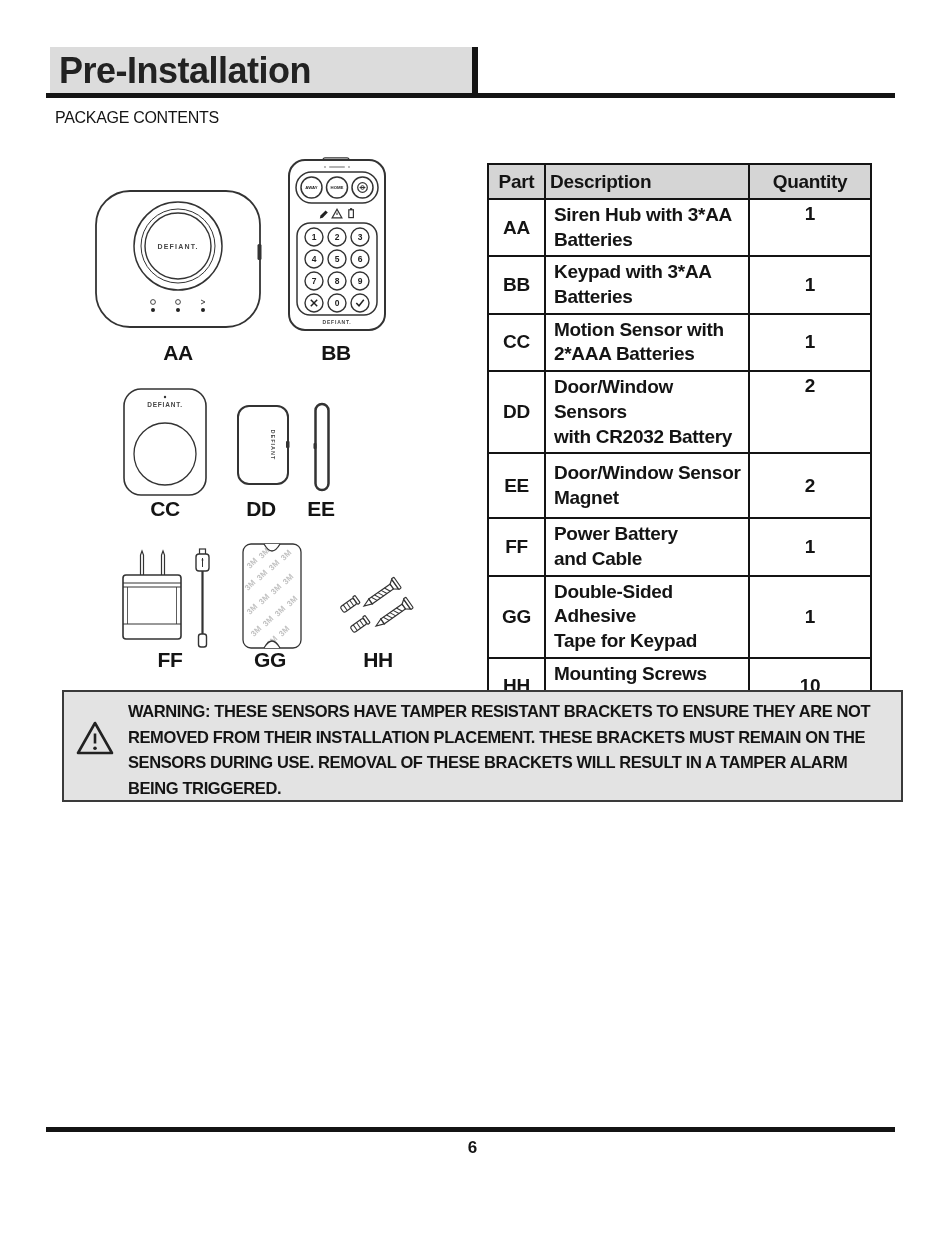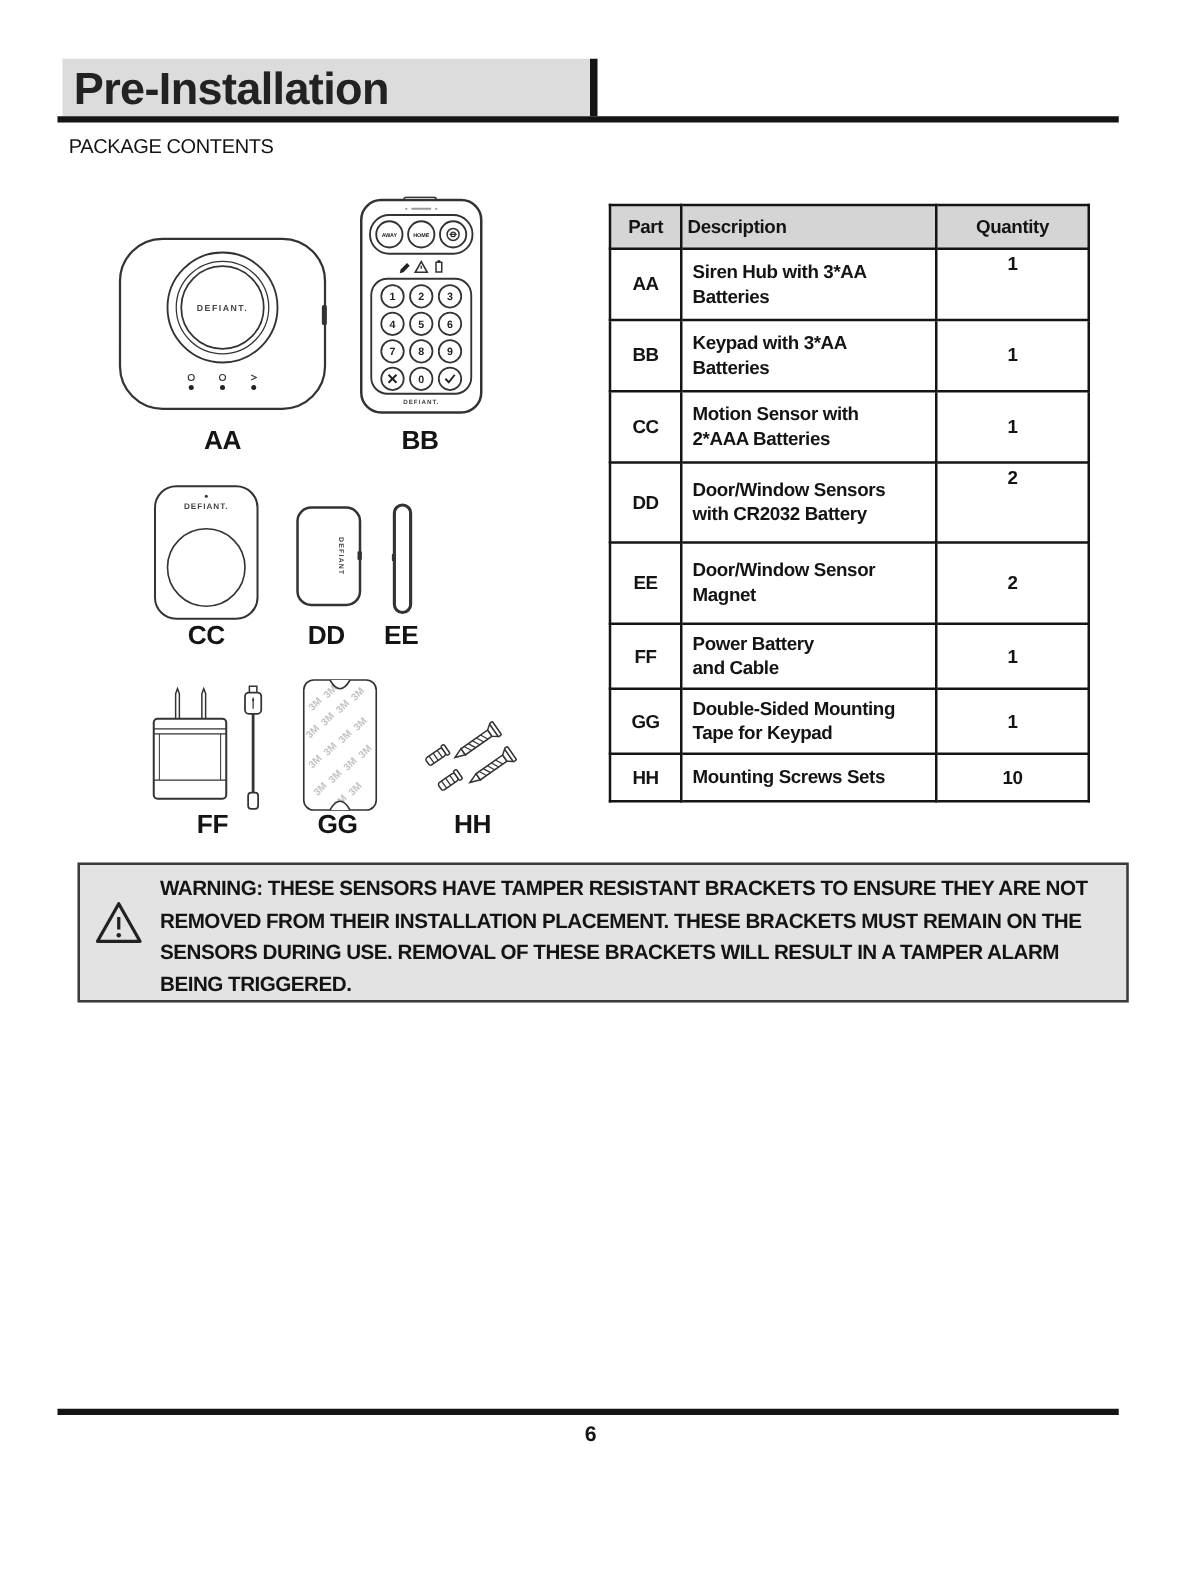--- a/index.html
+++ b/index.html
@@ -11,21 +11,21 @@
   .title-box{position:absolute;left:50px;top:47px;width:422px;height:46px;background:#dcdcdc;}
   .title-box h1{margin:0;padding-left:9px;font-size:36px;line-height:47px;font-weight:bold;color:#222;letter-spacing:-0.5px;}
   .v-divider{position:absolute;left:472px;top:47px;width:6px;height:46px;background:#141414;}
   .h-rule{position:absolute;left:46px;top:93px;width:849px;height:5px;background:#141414;}
   .section-title{position:absolute;left:55px;top:109px;margin:0;font-size:16px;font-weight:normal;letter-spacing:-0.3px;color:#141414;}
   
   .fig{position:absolute;}
   .fig-label{position:absolute;transform:translateX(-50%);font-size:21px;font-weight:bold;color:#141414;letter-spacing:-0.3px;}
   
   .parts-table{position:absolute;left:487px;top:163px;border-collapse:collapse;table-layout:fixed;}
-  .parts-table th,.parts-table td{border:2px solid #141414;font-weight:bold;font-size:15px;color:#141414;letter-spacing:-0.3px;margin-top:12px;}
+  .parts-table th,.parts-table td{border:2px solid #141414;font-weight:bold;font-size:19px;color:#141414;letter-spacing:-0.3px;margin-top:12px;}
   .parts-table th{background:#d5d5d5;height:31px;}
   .col-part{width:57px;}
   .col-desc{width:204px;}
   .col-qty{width:122px;}
   .th-desc{text-align:left;padding-left:4px;}
   .cell-part{text-align:center;vertical-align:middle;}
   .cell-desc{text-align:left;padding:3px 4px 3px 8px;white-space:pre-line;line-height:1.3;vertical-align:middle;}
   .cell-qty{text-align:center;vertical-align:middle;}
   .qty-top{vertical-align:top;padding-top:3px;}
   
@@ -298,21 +298,21 @@
         <td class="cell-qty">2</td>
       </tr>
       <tr style="height:52px;">
         <td class="cell-part">FF</td>
         <td class="cell-desc">Power Battery
 and Cable</td>
         <td class="cell-qty">1</td>
       </tr>
       <tr style="height:52px;">
         <td class="cell-part">GG</td>
-        <td class="cell-desc">Double-Sided Mounting
+        <td class="cell-desc">Double-Sided Adhesive
 Tape for Keypad</td>
         <td class="cell-qty">1</td>
       </tr>
       <tr style="height:38px;">
         <td class="cell-part">HH</td>
         <td class="cell-desc">Mounting Screws Sets</td>
         <td class="cell-qty">10</td>
       </tr>
     </tbody>
   </table>

